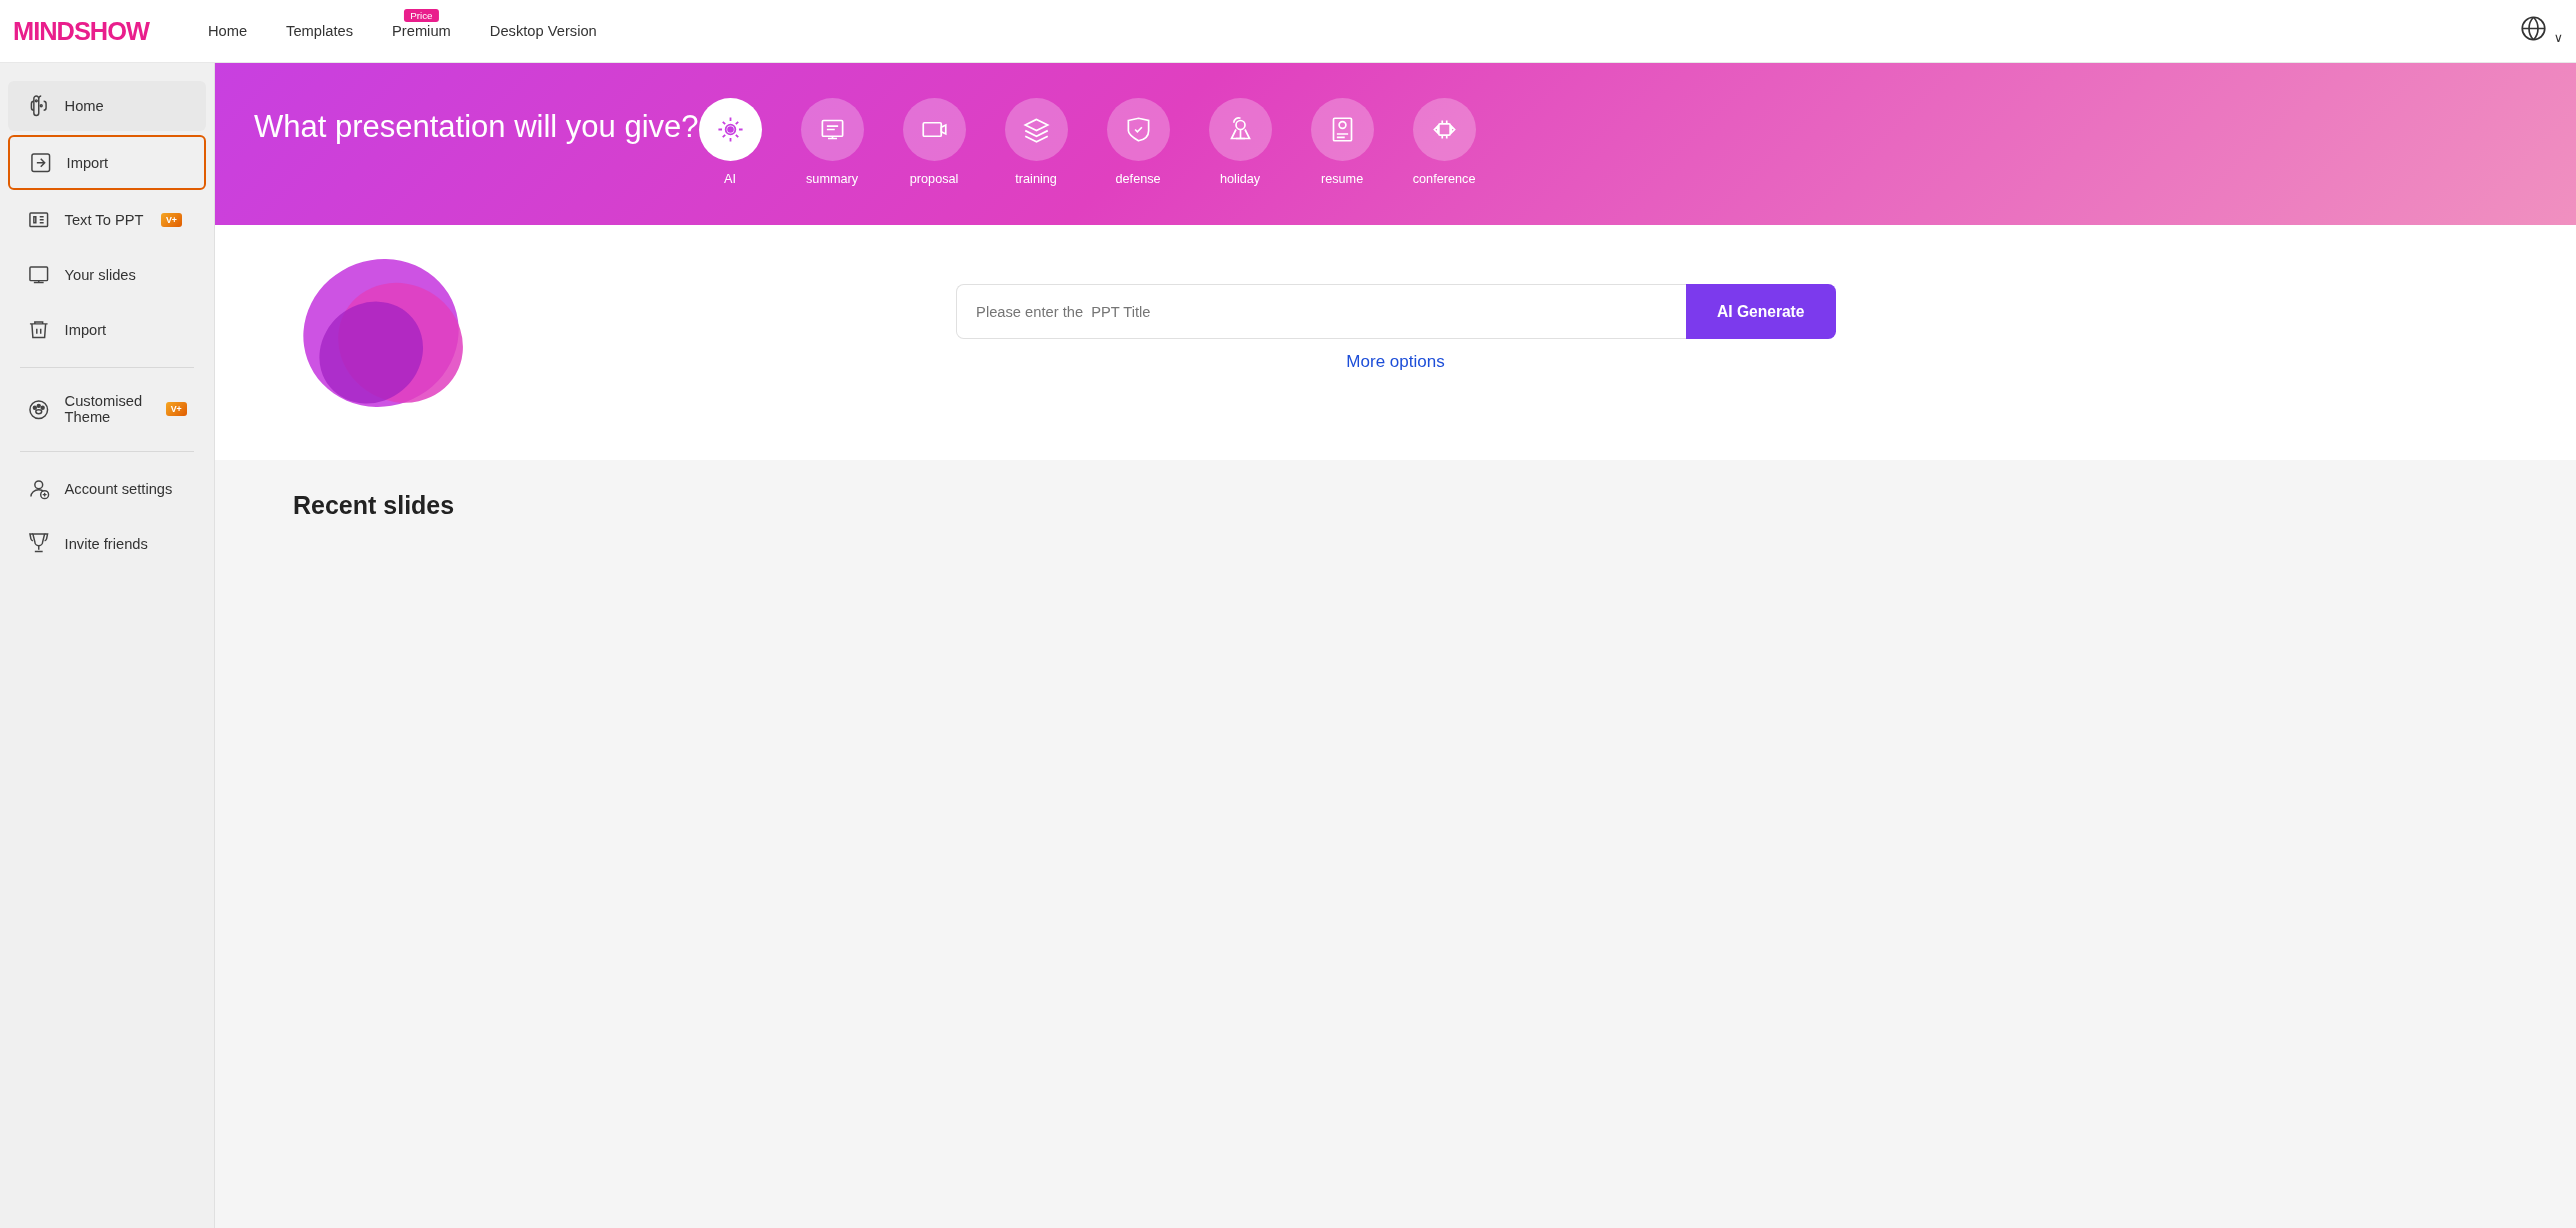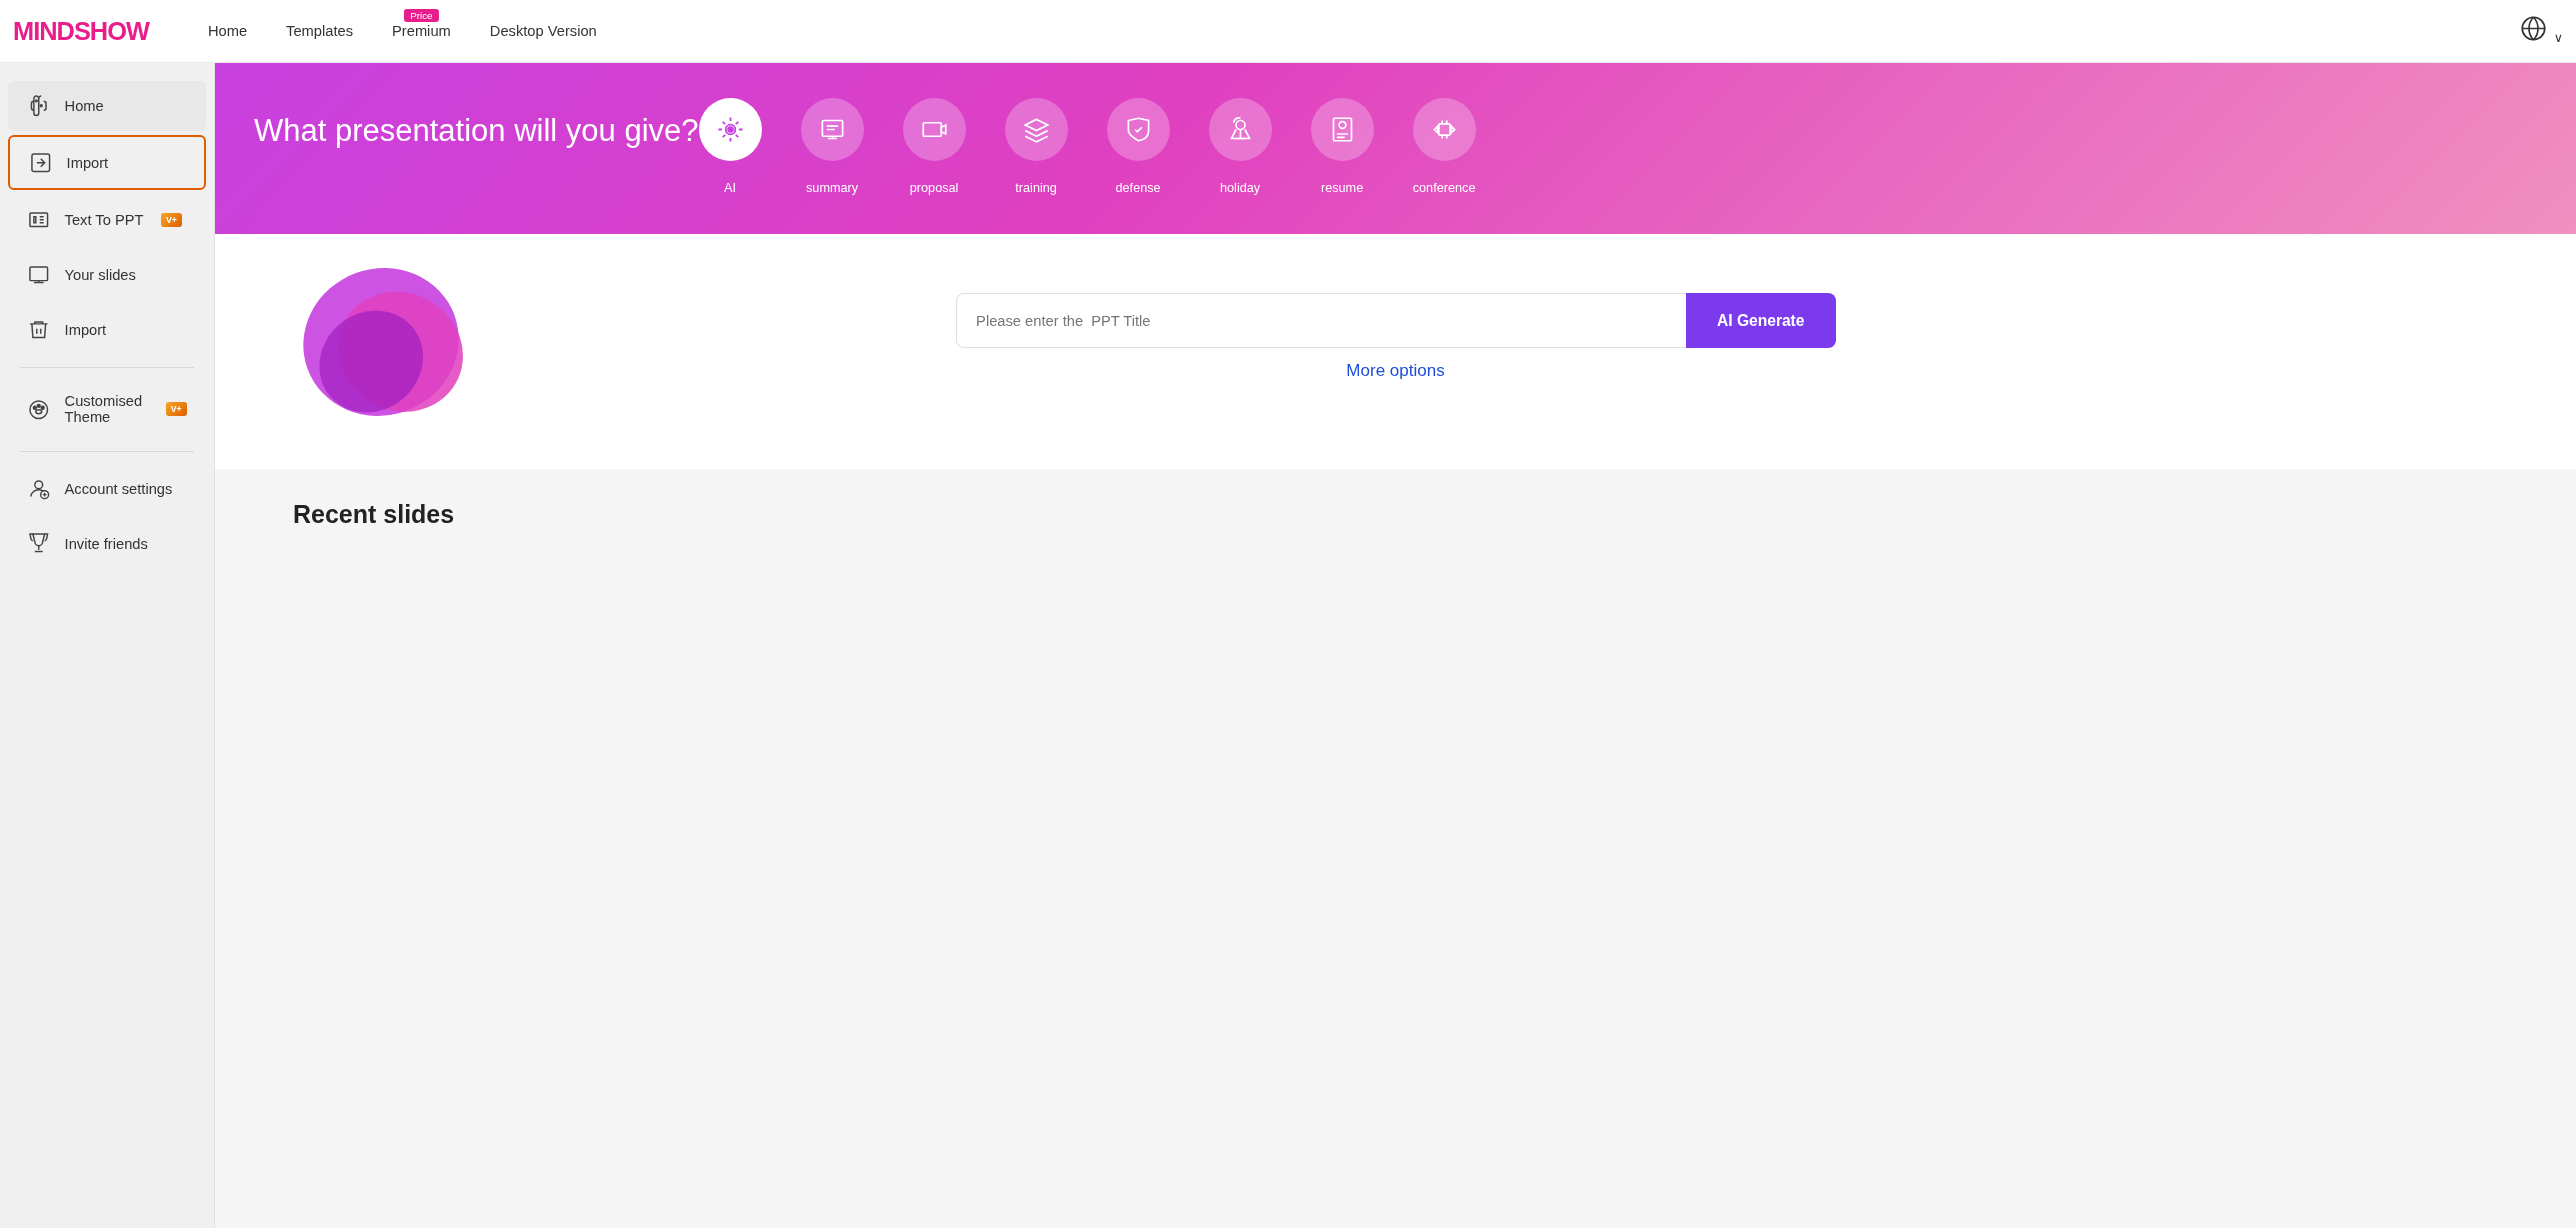--- a/index.html
+++ b/index.html
@@ -144,21 +144,21 @@
     }
     .presentation-types {
       display: flex;
       gap: 39px;
       align-items: center;
     }
     .ptype-item {
       display: flex;
       flex-direction: column;
       align-items: center;
-      gap: 20px;
+      gap: 11px;
       cursor: pointer;
     }
     .ptype-icon-circle {
       width: 63px;
       height: 63px;
       border-radius: 50%;
       background: rgba(255,255,255,0.25);
       display: flex;
       align-items: center;
       justify-content: center;

